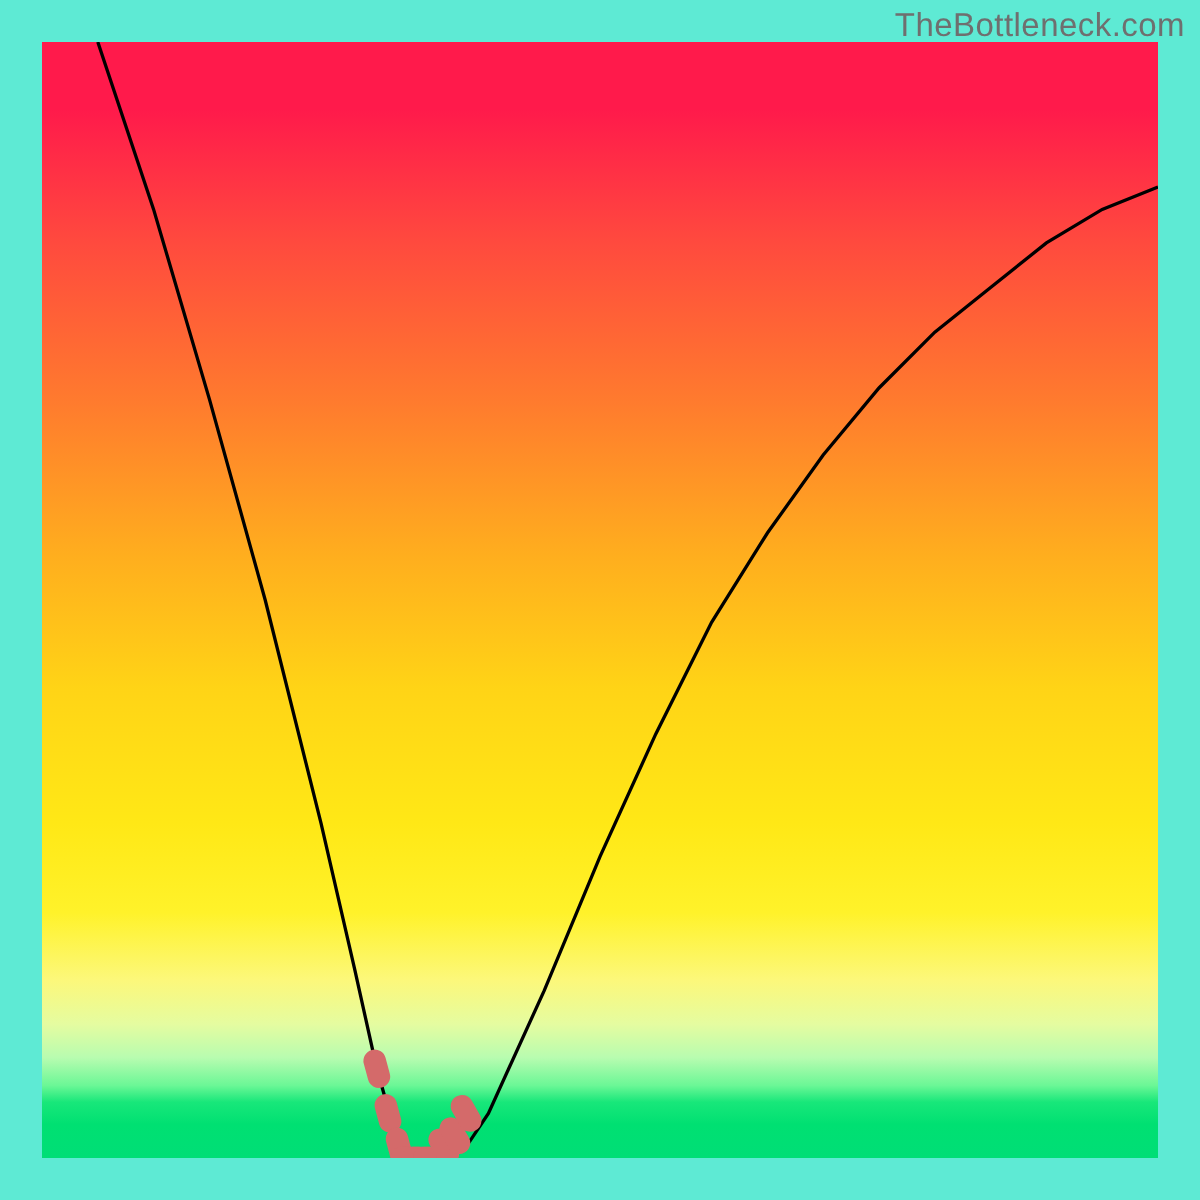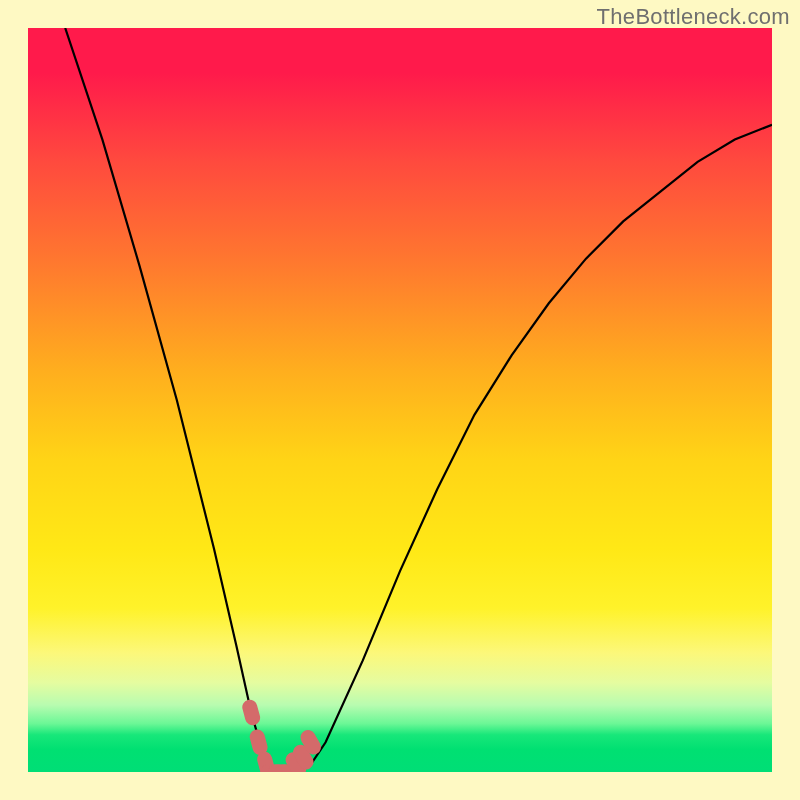--- a/index.html
+++ b/index.html
@@ -8,21 +8,21 @@
     width: 800px;
     height: 800px;
     background: #000;
     overflow: hidden;
     font-family: Arial, Helvetica, sans-serif;
   }
   .frame {
     position: relative;
     width: 800px;
     height: 800px;
-    background: #fef9c3;
+    background: #5eead4;
   }
   .watermark {
     position: absolute;
     top: 4px;
     right: 10px;
     color: #6f6f6f;
     font-size: 22px;
     font-weight: 500;
     letter-spacing: 0.3px;
     z-index: 5;

